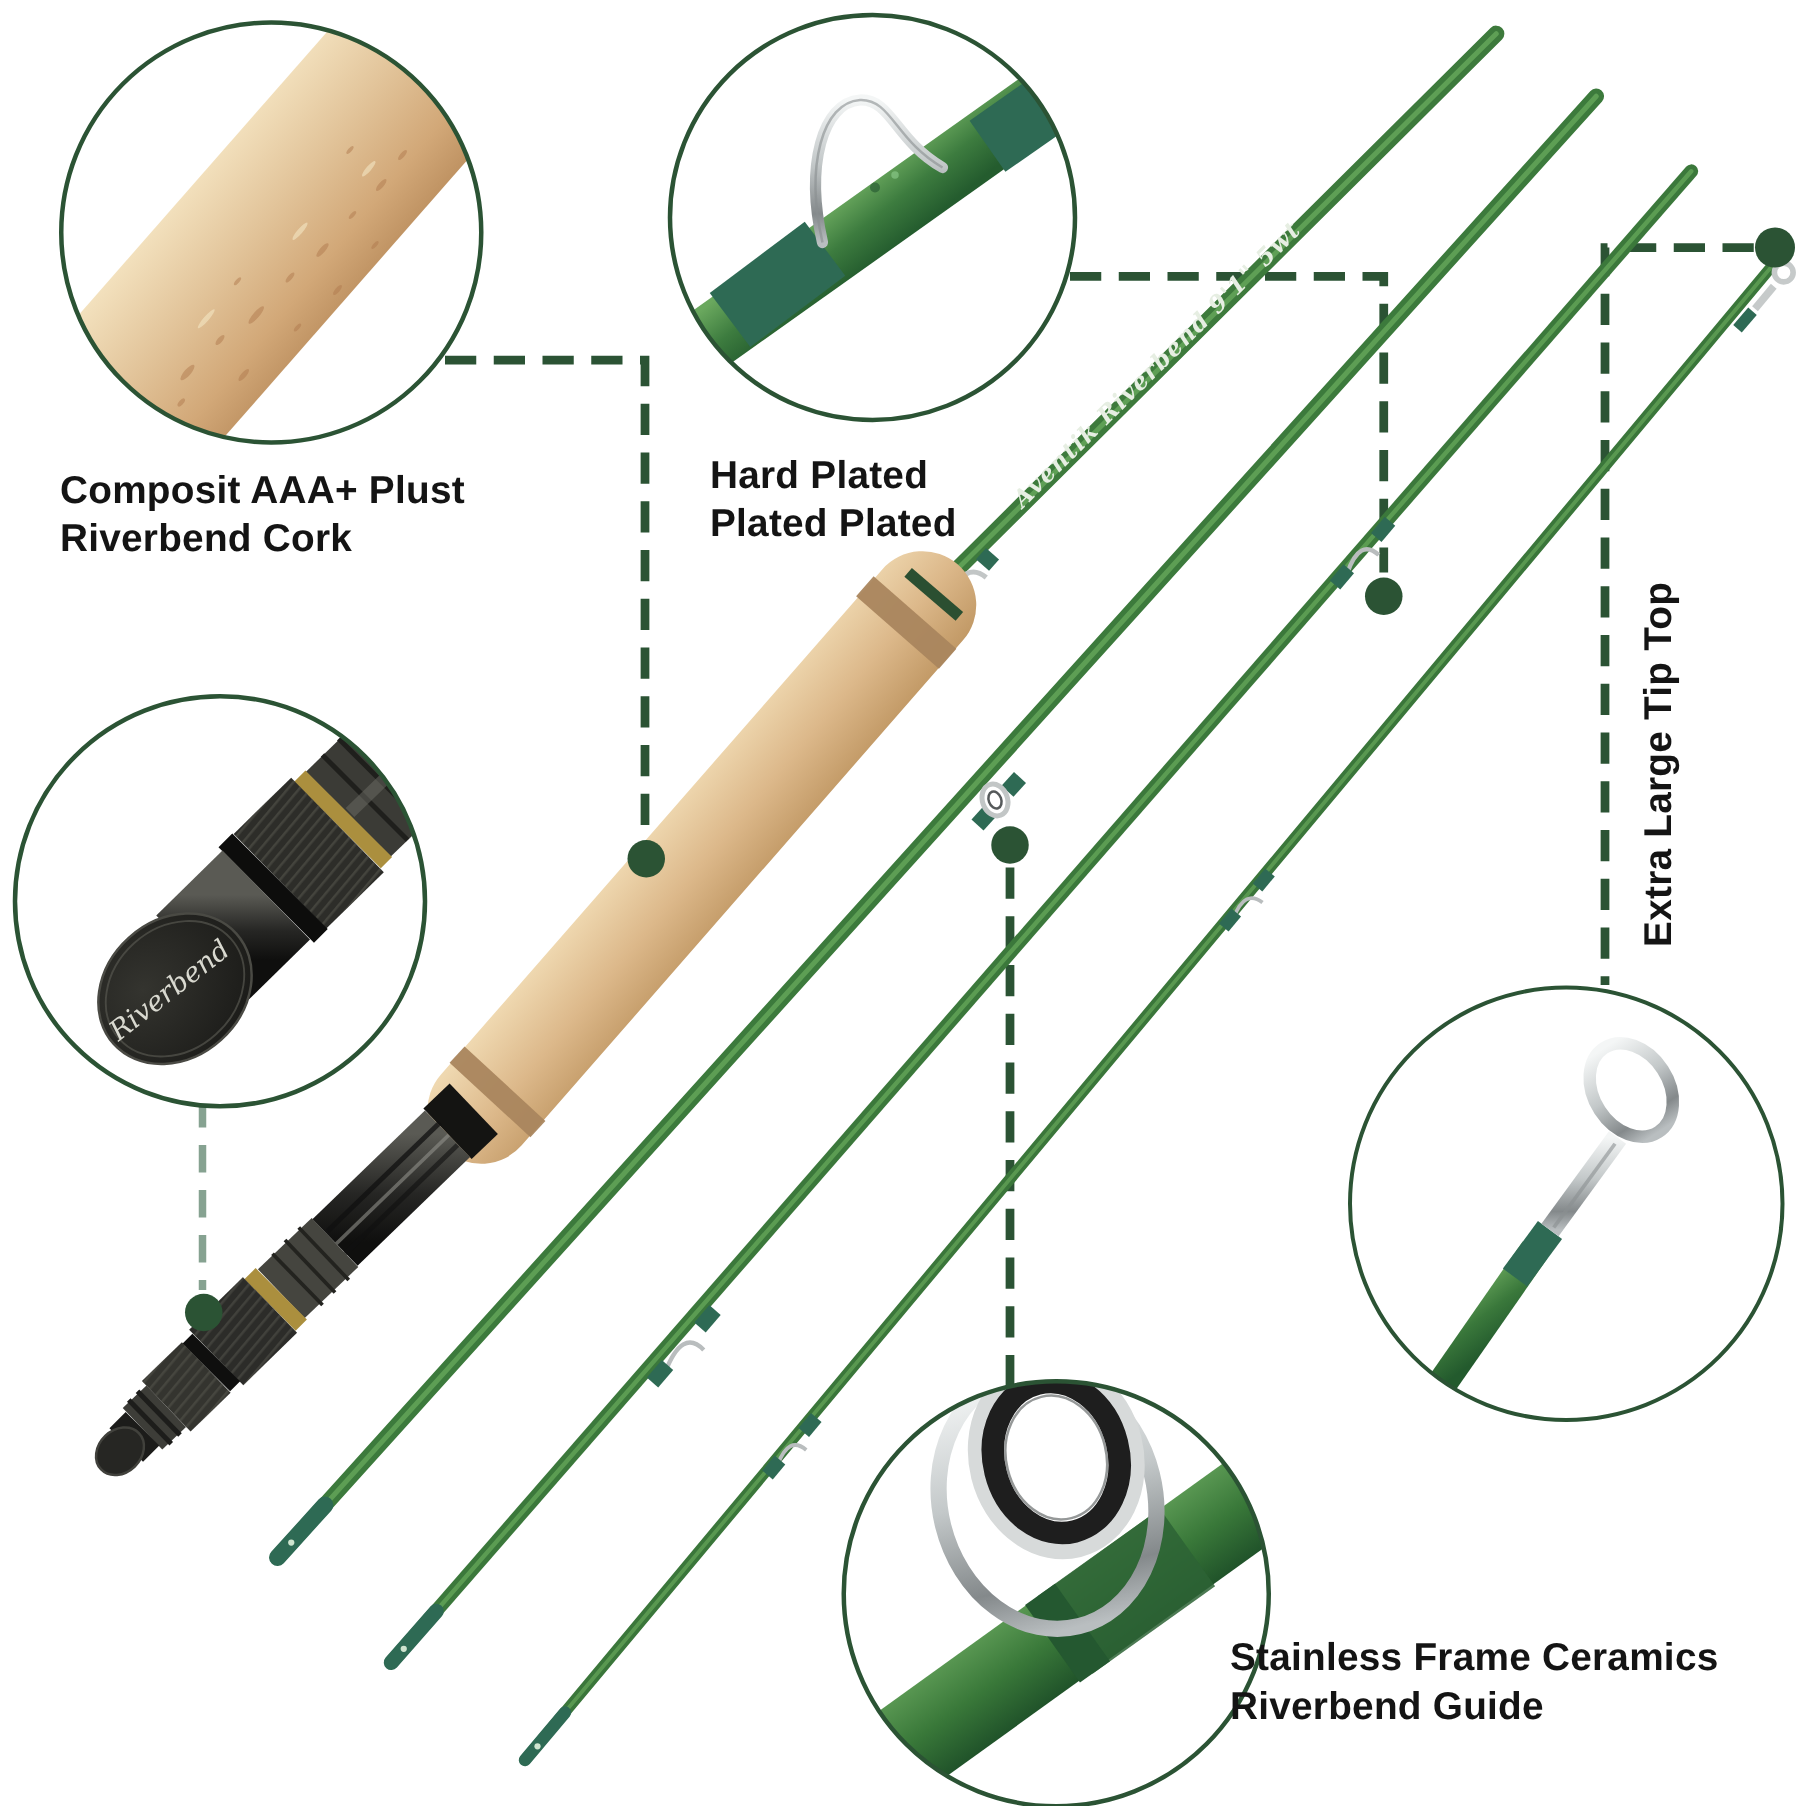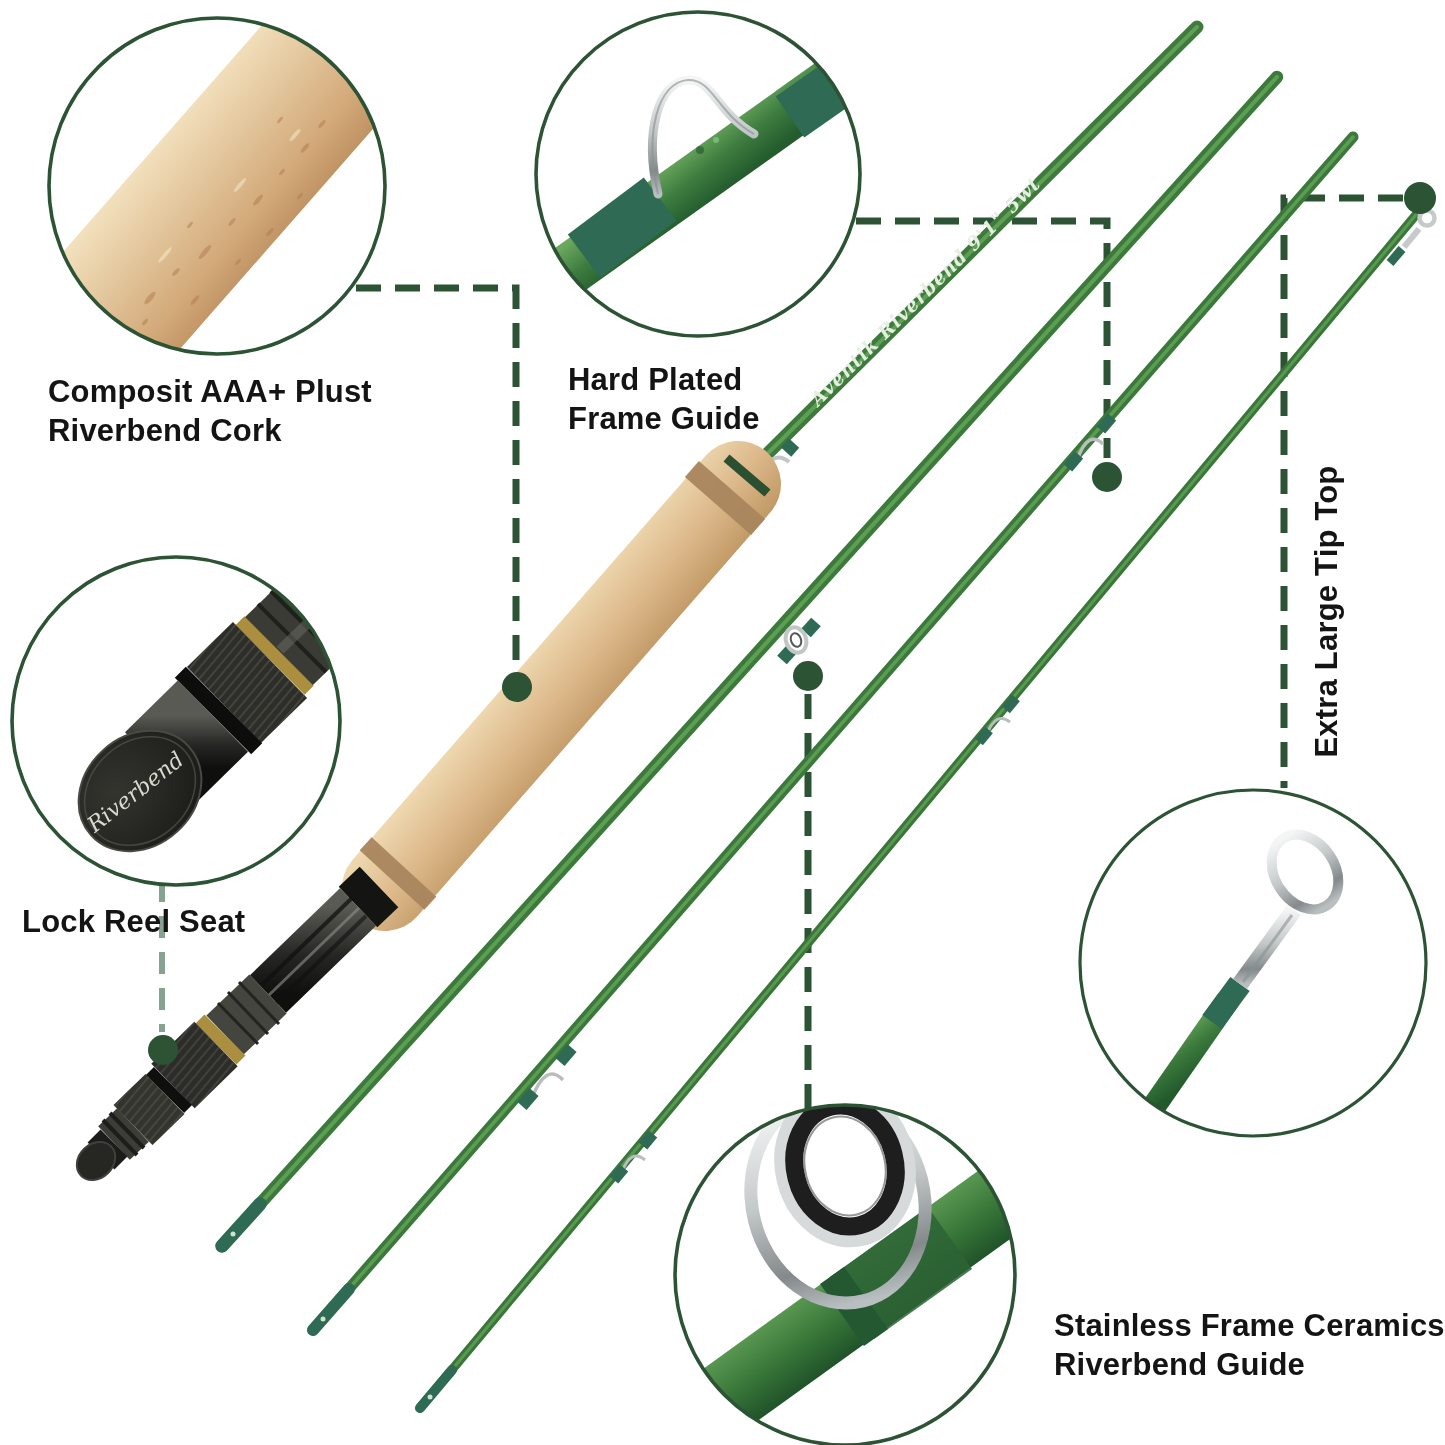--- a/index.html
+++ b/index.html
@@ -289,29 +289,28 @@
   </g>
 </svg>
 
   <div class="callout-label" style="left:48px;top:372px">
     <span>Composit AAA+ Plust</span>
     <span>Riverbend Cork</span>
   </div>
 
   <div class="callout-label" style="left:568px;top:360px">
     <span>Hard Plated</span>
-    <span>Frame Guide</span>
+    <span>Plated Plated</span>
   </div>
 
   <div class="callout-label" style="left:22px;top:902px">
-    <span>Lock Reel Seat</span>
   </div>
 
   <div class="callout-label vertical-label" style="left:1176px;top:592px">
     <span>Extra Large Tip Top</span>
   </div>
 
-  <div class="callout-label" style="left:1054px;top:1306px">
+  <div class="callout-label" style="left:984px;top:1306px">
     <span>Stainless Frame Ceramics</span>
     <span>Riverbend Guide</span>
   </div>
 
 </div>
 
 </body></html>

